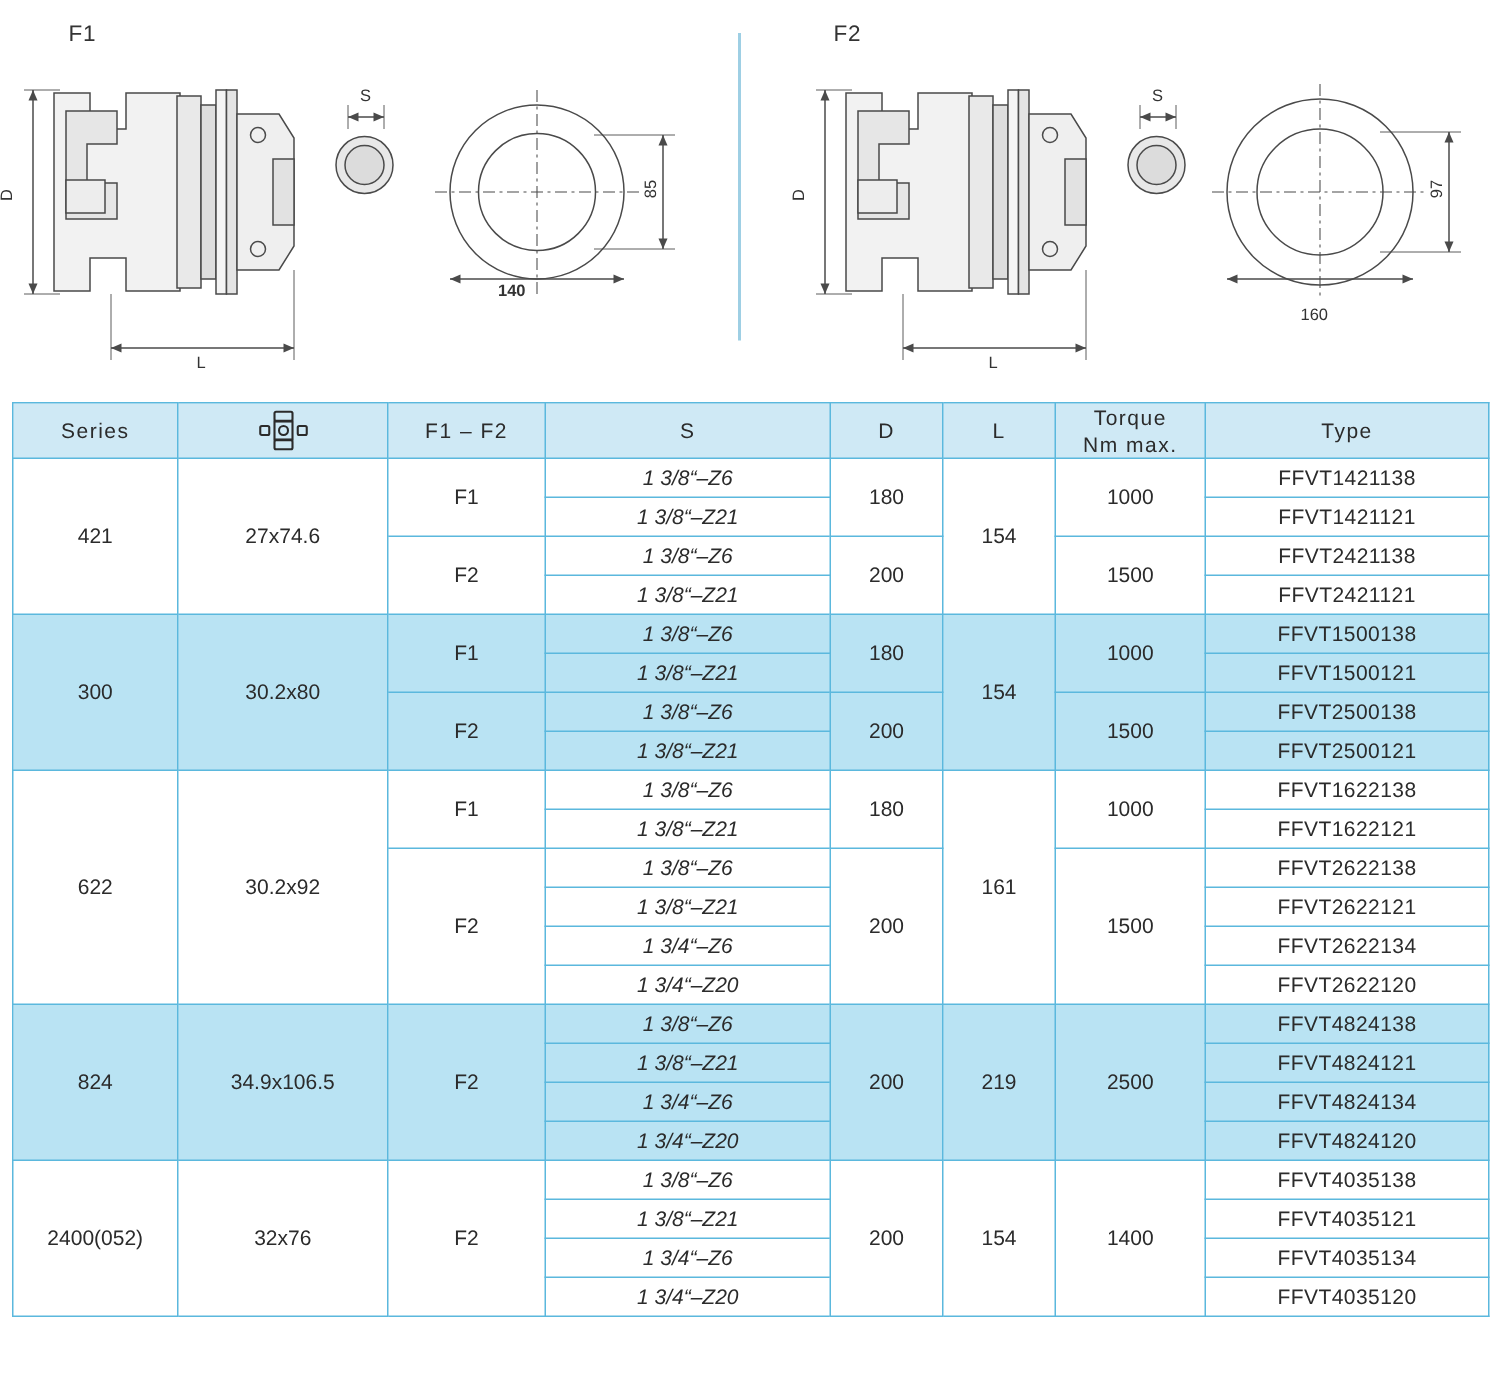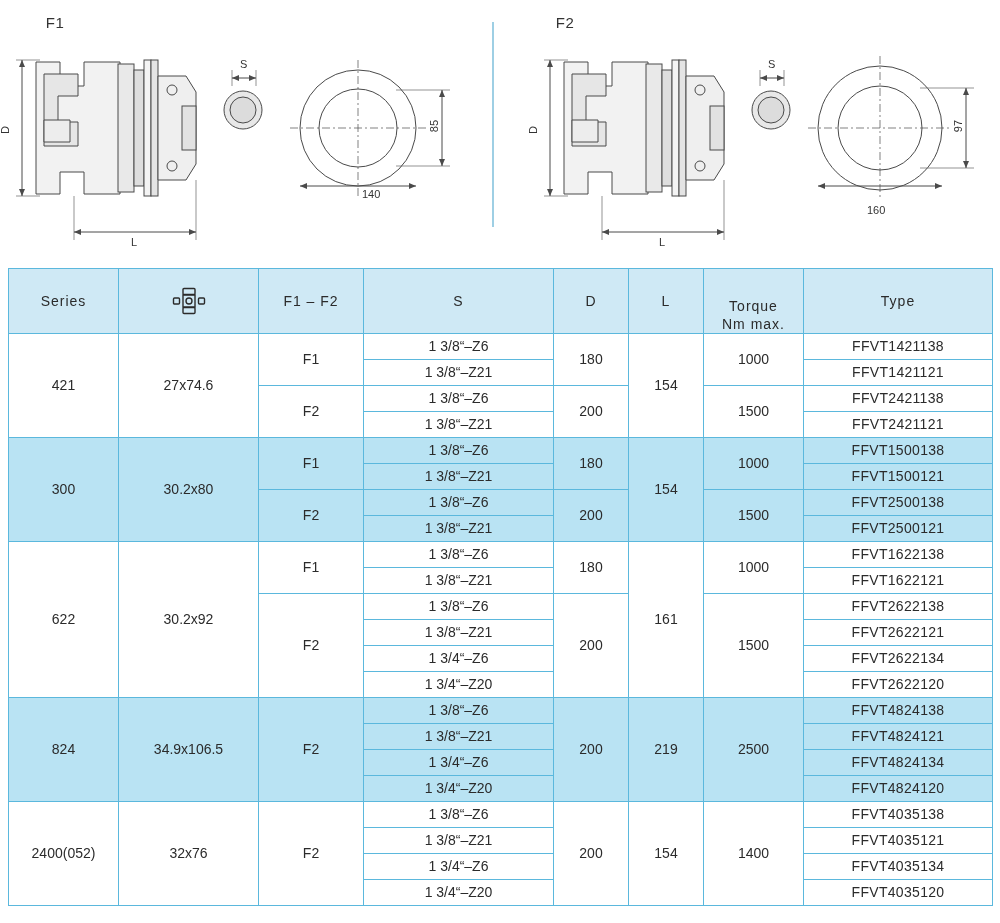--- a/index.html
+++ b/index.html
@@ -96,33 +96,33 @@
     letter-spacing: 1px;
     background: #cfe9f5;
   }
   tr.band td { background: #b9e3f3; }
   tr.plain td { background: #ffffff; }
 
   td.series-cell, td.cross-cell, td.ff-cell,
   td.d-cell, td.l-cell, td.torque-cell {
     font-size: 15px;
   }
-  td.s-cell { font-size: 13.5px; }
+  td.s-cell { font-size: 13.5px; font-style: italic; }
   td.type-cell { font-size: 13.5px; letter-spacing: 0.3px; }
 
   .col1 { width: 110px; }
   .col2 { width: 140px; }
   .col3 { width: 105px; }
   .col4 { width: 190px; }
   .col5 { width: 75px; }
   .col6 { width: 75px; }
   .col7 { width: 100px; }
   .col8 { width: 189px; }
 
-  .hdr-torque { line-height: 18px; margin-top: 28px; }
+  .hdr-torque { line-height: 18px; }
   .cross-icon { display:inline-block; vertical-align: middle; }
 </style>
 </head>
 <body>
 
 <div class="diagram-area">
 
   <div class="panel left">
     <div class="panel-title">F1</div>
 
@@ -179,21 +179,21 @@
         <line x1="300" y1="186" x2="416" y2="186"></line>
         <path d="M300 186 l7 -3 v6 z" fill="#4a4a4a" stroke="none"></path>
         <path d="M416 186 l-7 -3 v6 z" fill="#4a4a4a" stroke="none"></path>
       </g>
     </svg>
 
     <div class="rot-label" style="left:1px; top:124px;">D</div>
     <div class="dim-label" style="left:131px; top:236px;">L</div>
     <div class="dim-label" style="left:240px; top:58px;">S</div>
     <div class="rot-label" style="left:428px; top:120px;">85</div>
-    <div class="dim-label" style="left:362px; top:188px;">140</div>
+    <div class="dim-label" style="left:332px; top:188px;font-weight:bold;">140</div>
   </div>
 
   <div class="divider"></div>
 
   <div class="panel right">
     <div class="panel-title">F2</div>
 
     <svg width="490" height="262" viewBox="0 0 490 262">
       <g stroke="#4a4a4a" fill="none" stroke-width="1">
         <line x1="50" y1="60" x2="50" y2="196"></line>

